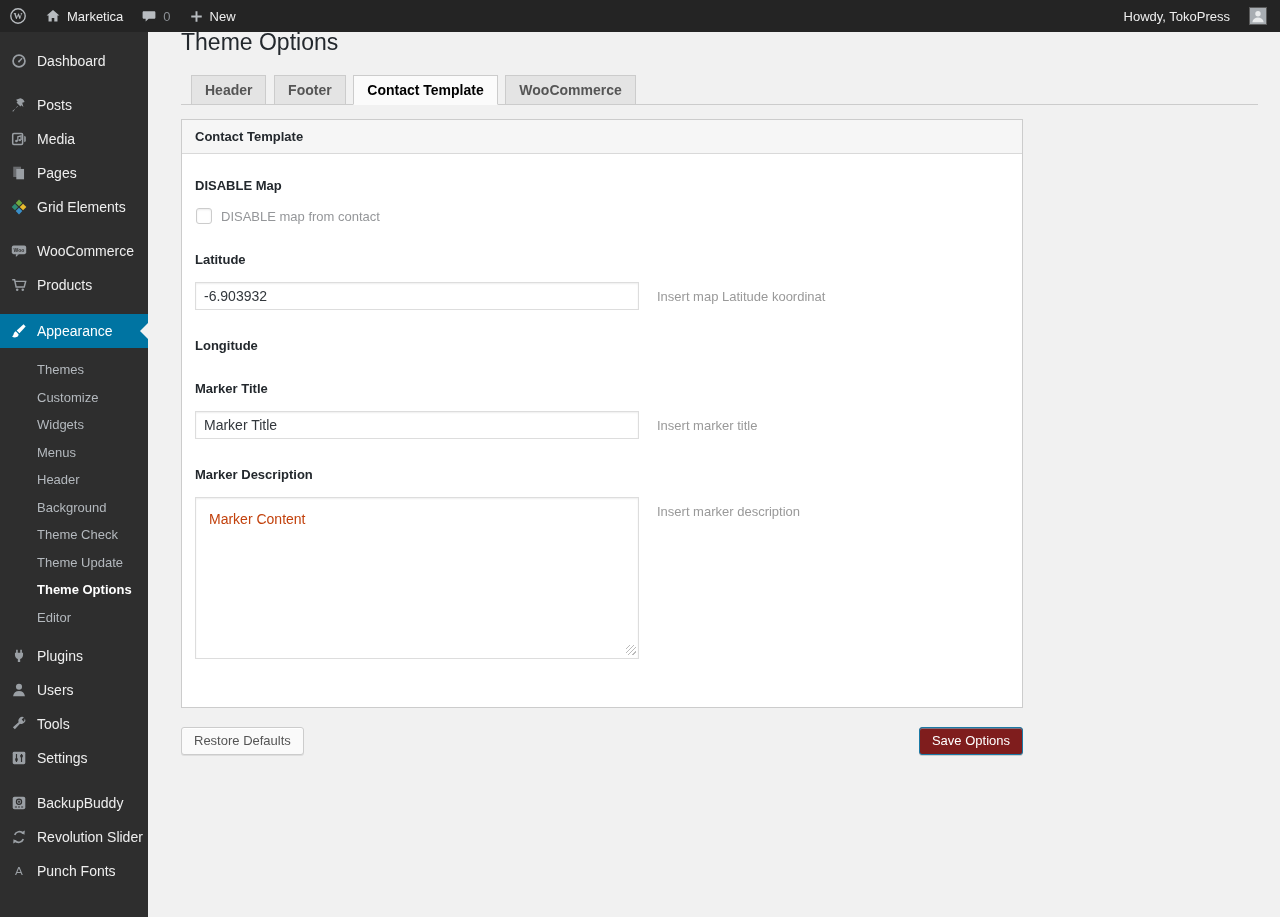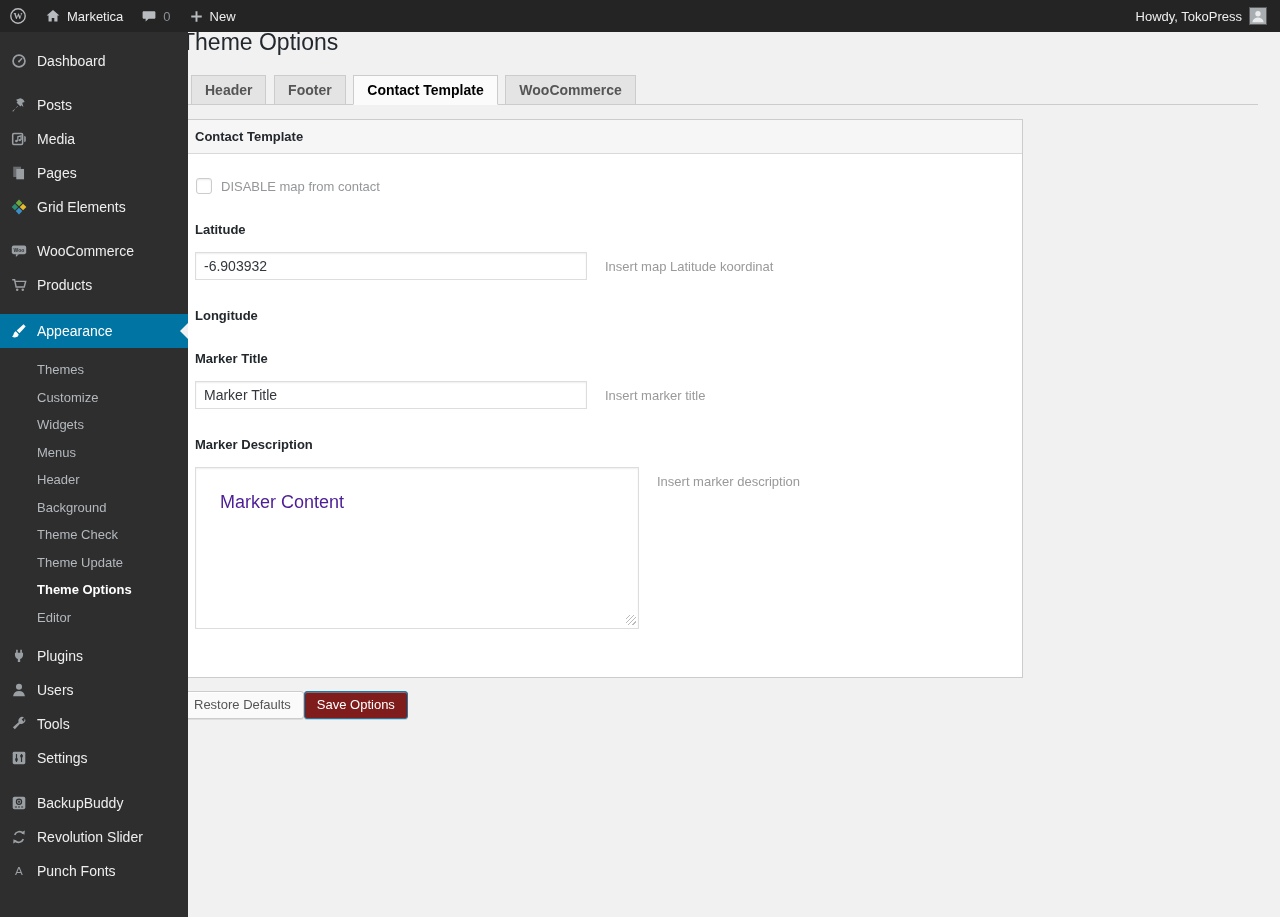--- a/index.html
+++ b/index.html
@@ -9,24 +9,24 @@
     background:#f1f1f1;color:#444;
   }
   
   #adminbar{position:absolute;top:0;left:0;right:0;height:32px;background:#242424;
     display:flex;align-items:center;color:#eee;z-index:10}
   .ab-left{display:flex;align-items:center;height:100%}
   .ab-item{display:flex;align-items:center;gap:6px;padding:0 9px;height:100%;
     font-size:13px;color:#eee;cursor:pointer;white-space:nowrap}
   .ab-ico{display:flex;align-items:center;color:#b8bcc0}
   .ab-count{color:#8b8f94}
-  .ab-right{margin-left:auto;display:flex;align-items:center;gap:8px;padding-right:14px;cursor:pointer}
+  .ab-right{margin-left:auto;display:flex;align-items:center;gap:20px;padding-right:14px;cursor:pointer}
   .avatar{width:16px;height:16px;display:block;outline:1px solid rgba(255,255,255,.25)}
   
-  #sidebar{position:absolute;top:32px;left:0;bottom:0;width:188px;background:#2e2e2e;padding-top:12px}
+  #sidebar{position:absolute;top:32px;left:0;bottom:0;width:148px;background:#2e2e2e;padding-top:12px}
   .menu-item{display:flex;align-items:center;height:34px;color:#eee;font-size:14px;cursor:pointer}
   .menu-icon{width:37px;display:flex;justify-content:center;align-items:center;color:#9a9fa4;flex:none}
   .menu-label{white-space:nowrap}
   .menu-item.active{background:#0074a2;color:#fff;position:relative}
   .menu-item.active .menu-icon{color:#fff}
   .menu-item.active::after{content:"";position:absolute;right:0;top:50%;margin-top:-8px;
     border:8px solid transparent;border-right-color:#f1f1f1}
   .menu-sep{height:10px}
   .menu-sep.s12{height:12px}.menu-sep.s11{height:11px}
   .submenu{padding:8px 0 8px}
@@ -41,34 +41,34 @@
     padding:6px 13px;cursor:pointer;white-space:nowrap}
   .nav-tab.active{background:#fbfbfb;border-bottom-color:#fbfbfb;color:#000}
   .panel{width:842px;margin-top:14px;background:#fff;border:1px solid #ccc;box-sizing:border-box}
   .panel-header{background:#f6f6f6;border-bottom:1px solid #d9d9d9;padding:9px 13px;
     font-weight:bold;font-size:13px;color:#23282d}
   .panel-body{padding:24px 13px 48px}
   .field{margin-bottom:28px}
   .field:last-child{margin-bottom:0}
   .field-label{font-weight:bold;font-size:13px;color:#23282d;margin-bottom:15px}
   .field-row{display:flex;align-items:flex-start}
-  .text-input{width:392px;height:28px;box-sizing:border-box;border:1px solid #ddd;
+  .text-input{width:444px;height:28px;box-sizing:border-box;border:1px solid #ddd;
     box-shadow:inset 0 1px 2px rgba(0,0,0,.07);padding:3px 8px;font-size:14px;color:#32373c;
     font-family:"Liberation Sans",sans-serif;background:#fff;border-radius:0}
   .ta-wrap{position:relative;width:444px}
   .textarea{width:444px;height:162px;box-sizing:border-box;border:1px solid #ddd;
-    box-shadow:inset 0 1px 2px rgba(0,0,0,.07);padding:24px;font-size:18px;color:#4c1d95;
+    box-shadow:inset 0 1px 2px rgba(0,0,0,.07);padding:13px;font-size:14px;color:#c2410c;
     font-family:"Liberation Sans",sans-serif;resize:none;display:block}
   .grip{position:absolute;right:3px;bottom:4px;width:10px;height:10px;pointer-events:none;
     background:repeating-linear-gradient(-45deg,transparent,transparent 2px,#bbb 2px,#bbb 3px)}
   .help{margin-left:18px;color:#999;font-size:13px;padding-top:7px;white-space:nowrap}
   .checkbox-row{display:flex;align-items:center;color:#949699;font-size:13px}
   .checkbox{appearance:none;-webkit-appearance:none;width:16px;height:16px;border:1px solid #ccc;
     border-radius:3px;background:#fff;margin:0 9px 0 1px;box-shadow:inset 0 1px 2px rgba(0,0,0,.08)}
-  .actions{width:760px;display:flex;margin-top:13px;box-sizing:border-box}
+  .actions{width:842px;display:flex;justify-content:space-between;margin-top:19px;box-sizing:border-box}
   .btn{font-size:13px;line-height:16px;padding:5px 12px;border-radius:3px;cursor:pointer;
     font-family:"Liberation Sans",sans-serif}
   .btn-secondary{background:#fafafa;border:1px solid #ccc;color:#555;
     box-shadow:inset 0 1px 0 #fff,0 1px 0 rgba(0,0,0,.08)}
   .btn-primary{background:#7f1d1d;border:1px solid #1b7aa6;color:#fff;
     box-shadow:inset 0 1px 0 rgba(120,200,230,.5),0 1px 0 rgba(0,0,0,.15)}
   .page-footer{display:flex;justify-content:space-between;align-items:center;margin-top:56px;
     color:#777;font-size:13px}
   .thanks{font-style:italic}
   .thanks a{color:#0074a2;text-decoration:none;cursor:pointer}
@@ -322,20 +322,21 @@
     <a class="nav-tab">Footer</a>
     <a class="nav-tab active">Contact Template</a>
     <a class="nav-tab">WooCommerce</a>
   </nav>
 
   <section class="panel">
     <div class="panel-header">Contact Template</div>
     <div class="panel-body">
 
       <div class="field">
+        <div class="field-label">DISABLE Map</div>
         <div class="checkbox-row">
           <input type="checkbox" class="checkbox" style="">
           <span>DISABLE map from contact</span>
         </div>
       </div>
 
       <div class="field">
         <div class="field-label">Latitude</div>
         <div class="field-row">
           <input type="text" class="text-input" value="-6.903932" style="">

